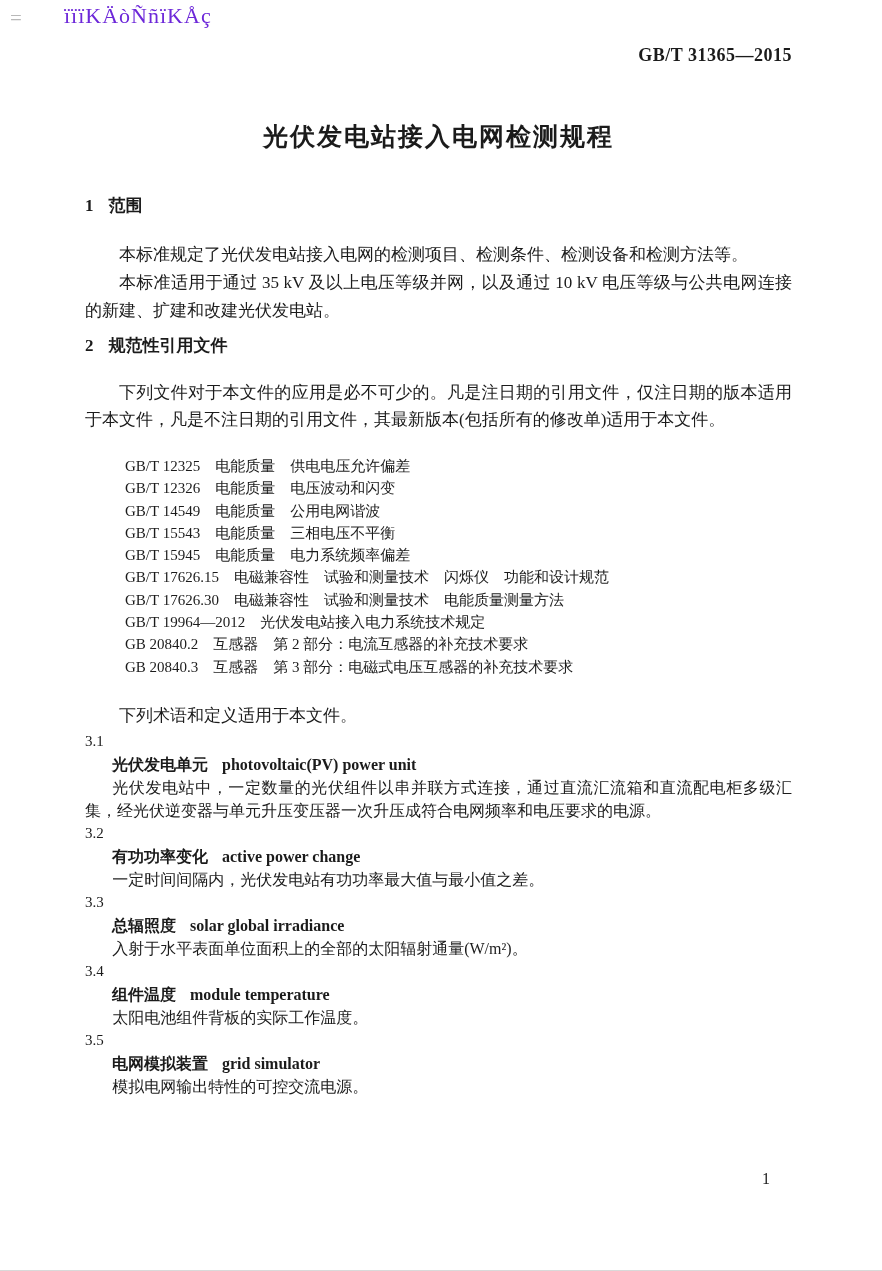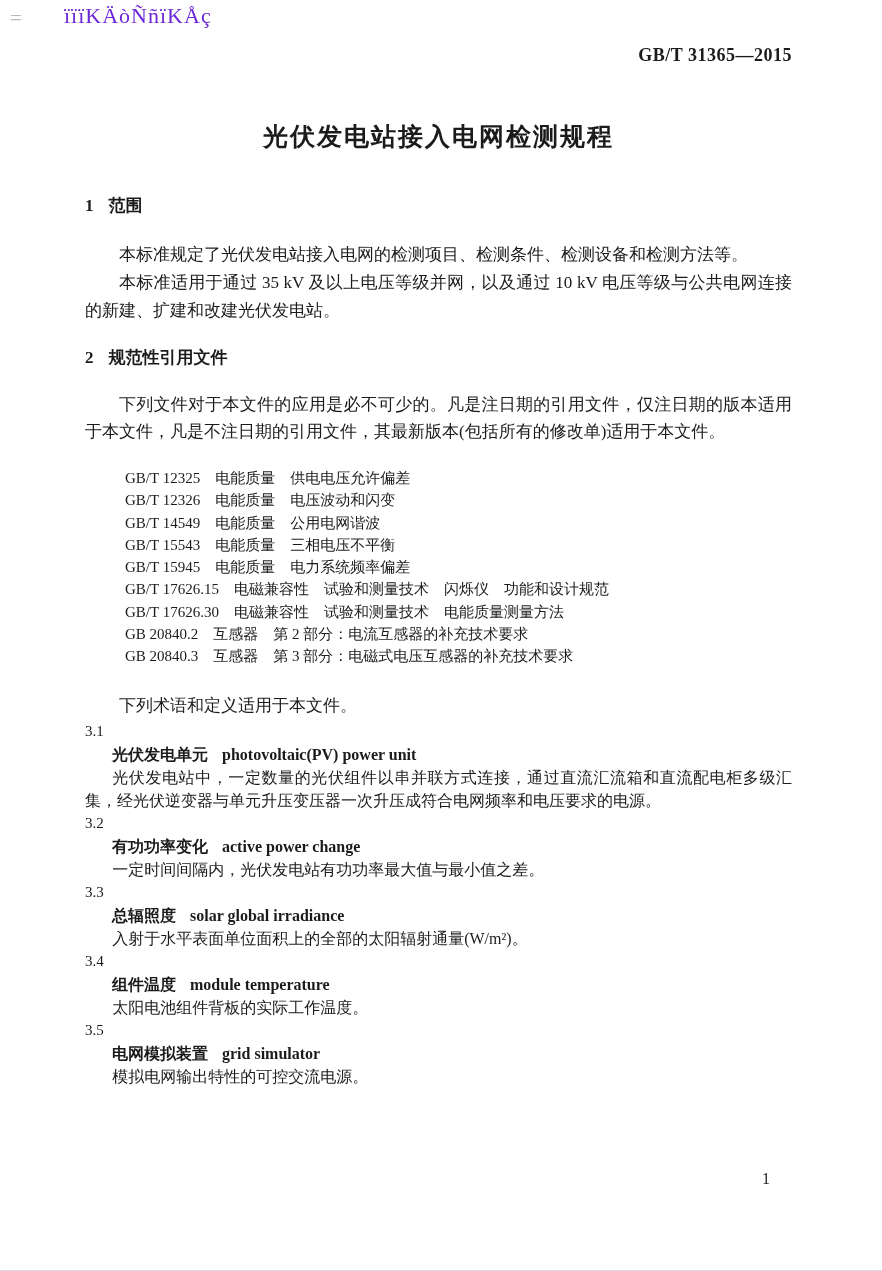--- a/index.html
+++ b/index.html
@@ -54,21 +54,21 @@
     letter-spacing: 2px;
   }
   .sec-heading {
     font-weight: bold;
     font-size: 17px;
     line-height: 18px;
   }
   .sec-heading .sec-no { display: inline-block; }
   .sec-heading .sec-txt { display: inline-block; margin-left: 15px; }
   .h-scope { margin-top: 45px; }
-  .h-refs  { margin-top: 24px; }
+  .h-refs  { margin-top: 12px; }
   .h-terms { margin-top: 17px; }
   .body-par {
     font-size: 17px;
     line-height: 28px;
     text-align: justify;
     text-indent: 2em;
   }
   .scope-pars { margin-top: 26px; }
   .refs-intro { margin-top: 24px; line-height: 27px; }
   .ref-list { font-size: 15px; margin-top: 22px; }
@@ -131,20 +131,21 @@
     </div>
     <p class="body-par refs-intro">下列文件对于本文件的应用是必不可少的。凡是注日期的引用文件，仅注日期的版本适用于本文件，凡是不注日期的引用文件，其最新版本(包括所有的修改单)适用于本文件。</p>
     <div class="ref-list">
       <div class="ref-item">GB/T 12325　电能质量　供电电压允许偏差</div>
       <div class="ref-item">GB/T 12326　电能质量　电压波动和闪变</div>
       <div class="ref-item">GB/T 14549　电能质量　公用电网谐波</div>
       <div class="ref-item">GB/T 15543　电能质量　三相电压不平衡</div>
       <div class="ref-item">GB/T 15945　电能质量　电力系统频率偏差</div>
       <div class="ref-item">GB/T 17626.15　电磁兼容性　试验和测量技术　闪烁仪　功能和设计规范</div>
       <div class="ref-item">GB/T 17626.30　电磁兼容性　试验和测量技术　电能质量测量方法</div>
+      <div class="ref-item">GB/T 19964—2012　光伏发电站接入电力系统技术规定</div>
       <div class="ref-item">GB 20840.2　互感器　第 2 部分：电流互感器的补充技术要求</div>
       <div class="ref-item">GB 20840.3　互感器　第 3 部分：电磁式电压互感器的补充技术要求</div>
     </div>
 
     <p class="terms-intro">下列术语和定义适用于本文件。</p>
 
     <div class="terms-list">
 
       <div class="term-block">
         <div class="term-id">3.1</div>

